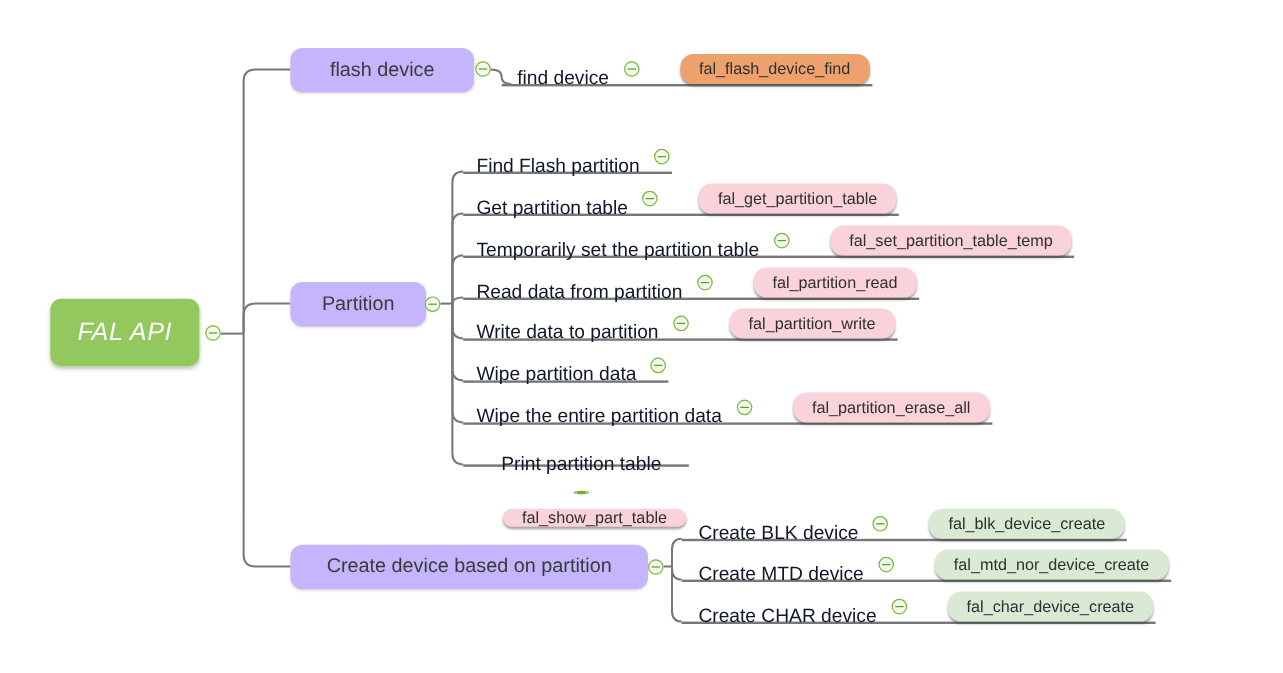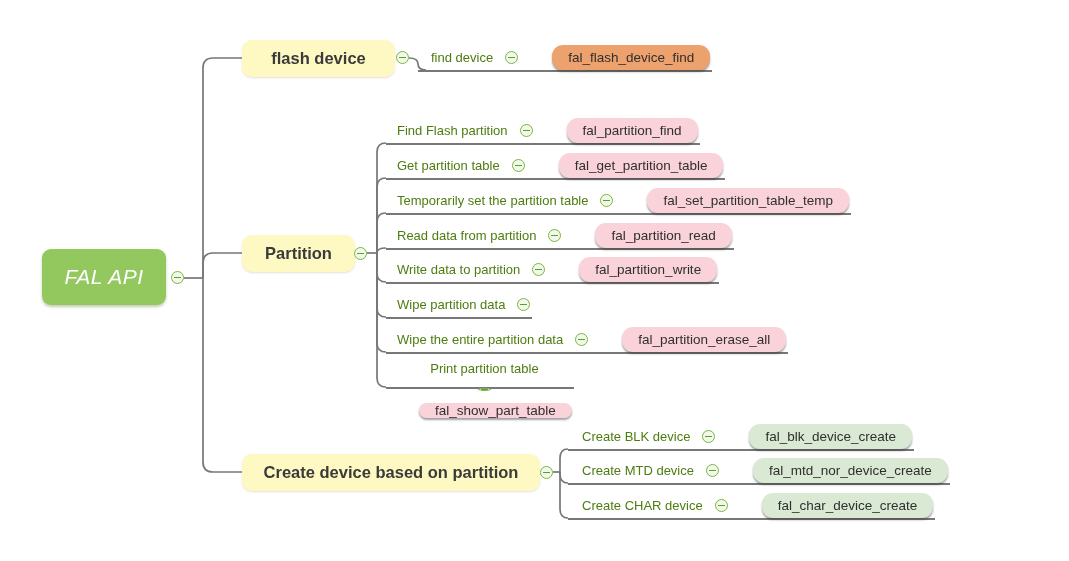--- a/index.html
+++ b/index.html
@@ -12,36 +12,36 @@
   
   .root-node{
     position:absolute;left:42px;top:249px;width:124px;height:56px;
     background:#93c85e;border-radius:9px;display:flex;align-items:center;justify-content:center;
     color:#ffffff;font-size:21px;font-weight:500;letter-spacing:.5px;
     box-shadow:0 2px 3px rgba(80,110,40,.35);
     font-style:italic;
   }
   
   .branch-node{
-    position:absolute;height:37px;background:#fef9c3;border-radius:10px;
+    position:absolute;height:37px;background:#c4b5fd;border-radius:10px;
     display:flex;align-items:center;justify-content:center;
-    font-size:16.5px;font-weight:700;color:#3a3a3a;white-space:nowrap;
+    font-size:16.5px;font-weight:400;color:#3a3a3a;white-space:nowrap;
     box-shadow:0 1px 2px rgba(170,130,90,.25);
   }
   .branch-flash{left:242px;top:40px;width:153px;}
   .branch-partition{left:242px;top:235px;width:113px;}
   .branch-create{left:242px;top:454px;width:298px;}
 
   
   .row{
     position:absolute;height:26px;box-sizing:content-box;
     display:flex;align-items:center;gap:12px;
     border-bottom:2px solid #777777;padding-right:2px;
   }
-  .row .label{font-size:13px;white-space:nowrap;color:#4d7c0f;}
+  .row .label{font-size:16px;white-space:nowrap;color:#0f172a;margin-top:18px;}
   .api-box{
     align-self:flex-end;height:25px;display:flex;align-items:center;
     padding:0 16px;margin-left:22px;border-radius:11px;
     font-size:13.5px;white-space:nowrap;color:#2f2f2f;
     box-shadow:0 2px 2px rgba(50,50,50,.45);
   }
   .api-orange{background:#eda26d;}
   .api-pink{background:#fad3da;}
   .api-green{background:#d9e9d3;text-align:center;}
 
@@ -120,21 +120,20 @@
   <div class="branch-node branch-partition">Partition</div>
   <div class="collapse abs" style="left:354px;top:247px">
     <span class="dash"></span>
   </div>
 
   <div class="row r-part-0">
     <span class="label">Find Flash partition</span>
     <span class="collapse">
         <span class="dash"></span>
       </span>
-    <span class="api-box api-pink">fal_partition_find</span>
   </div>
   <div class="row r-part-1">
     <span class="label">Get partition table</span>
     <span class="collapse">
         <span class="dash"></span>
       </span>
     <span class="api-box api-pink">fal_get_partition_table</span>
   </div>
   <div class="row r-part-2">
     <span class="label">Temporarily set the partition table</span>

